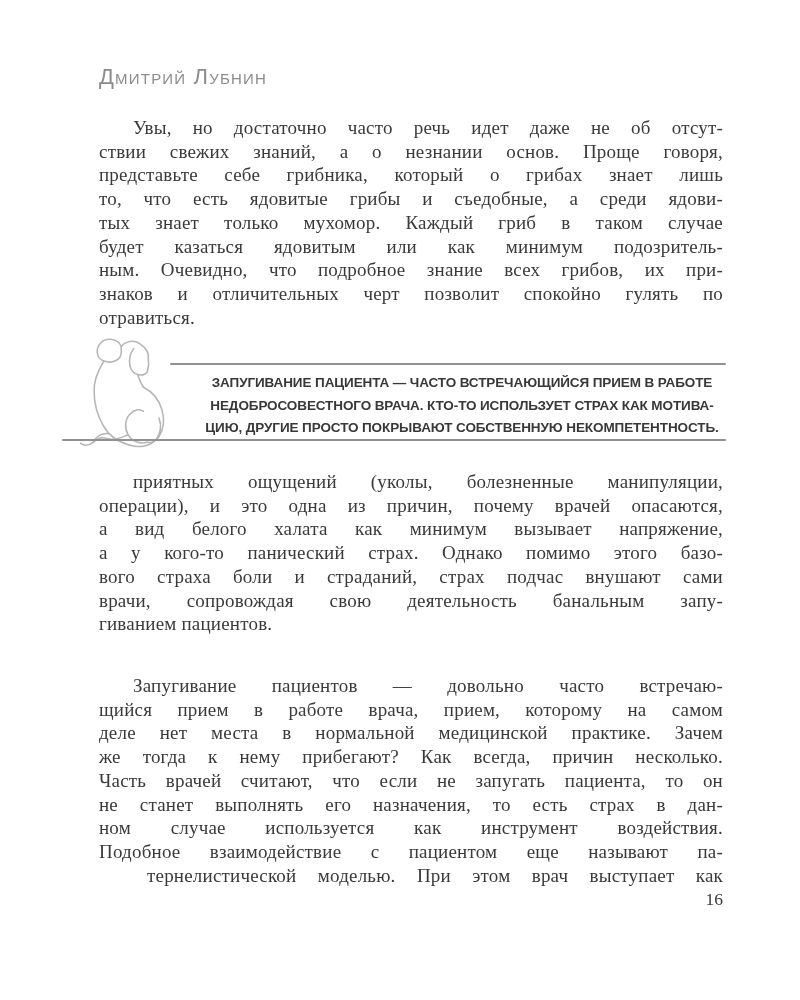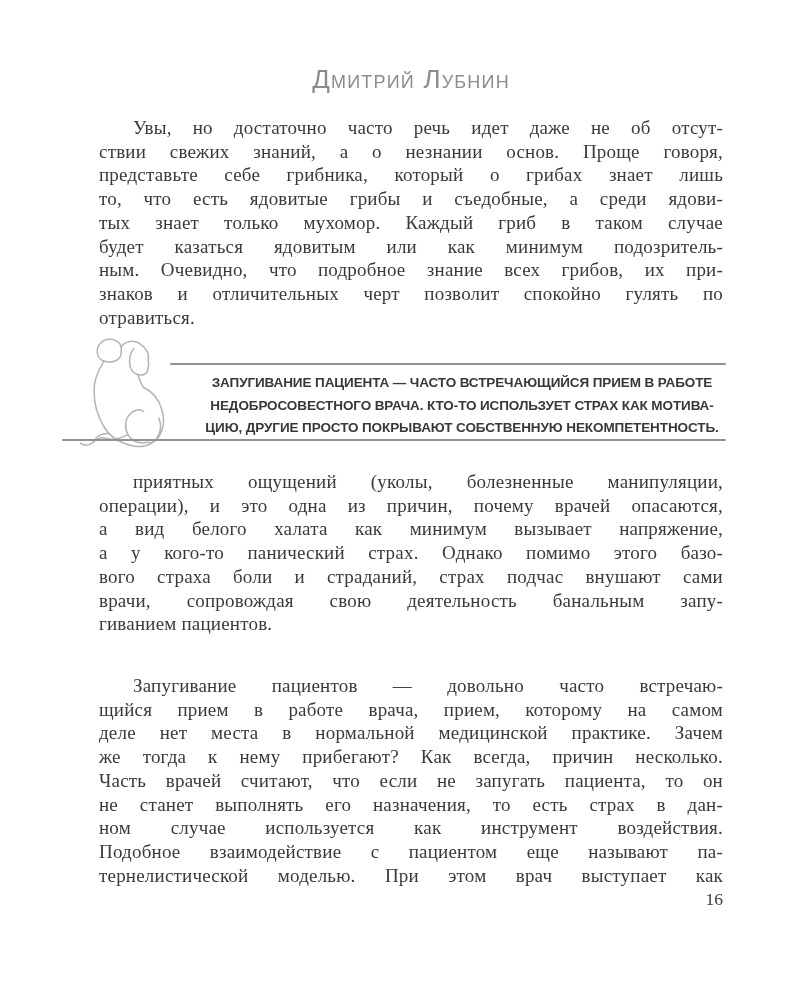--- a/index.html
+++ b/index.html
@@ -14,37 +14,36 @@
   .book-page{
     position:relative;
     width:800px;height:1000px;
     margin:0 auto;
     background:var(--background);
     font-family:"Liberation Serif", serif;
     overflow:hidden;
   }
   .author{
     position:absolute;top:64px;left:99px;width:624px;
-    text-align:center;
     font-family:"Liberation Sans", sans-serif;
     font-variant:small-caps;
-    font-size:26px;
+    font-size:22px;
     letter-spacing:1.2px;
     color:var(--header_text);
   }
   .para{
     position:absolute;left:99px;width:624px;
     font-size:19px;
     line-height:23.7px;
     letter-spacing:0.2px;
     color:var(--body_text);
   }
   .para .line{text-align:justify;text-align-last:justify;}
   .para .line:last-child{text-align-last:left;}
-  .para.cont .line:last-child{text-align-last:justify;}
+  .para.cont .line:last-child{text-align-last:justify;margin-left:48px;}
   .para .line:first-child{text-indent:34px;}
   .p1{top:116px;}
   .p2{top:470px;}
   .p3{top:674px;}
   .callout{
     position:absolute;left:58px;top:330px;width:668px;height:124px;
   }
   .figure{
     position:absolute;left:6px;top:4px;width:128px;height:118px;
   }

